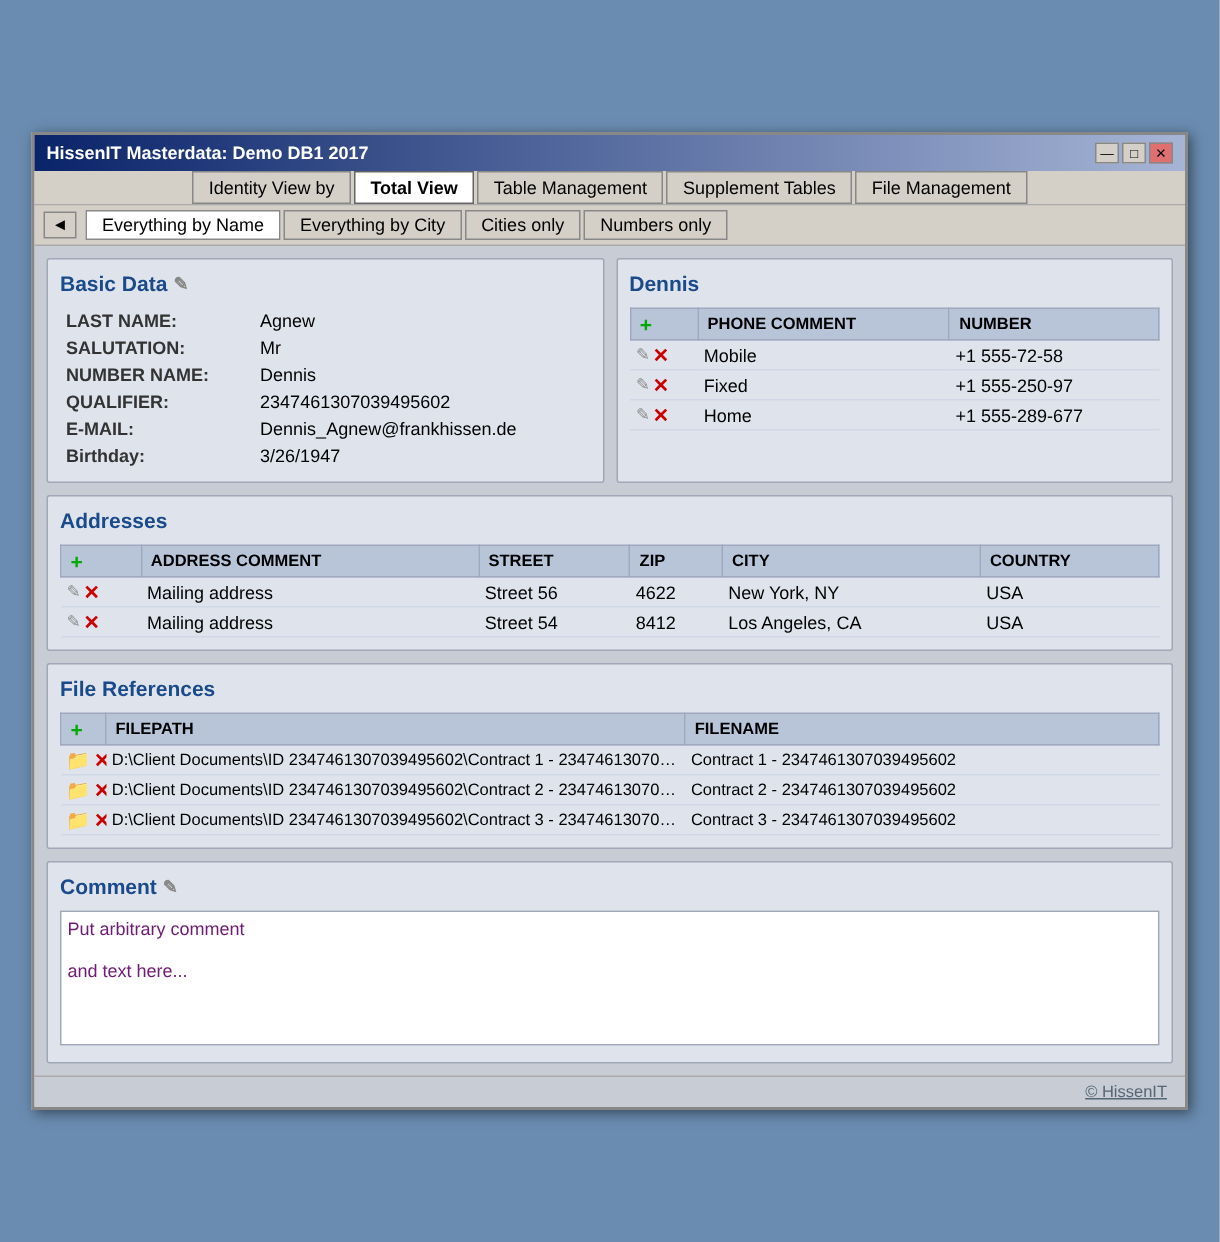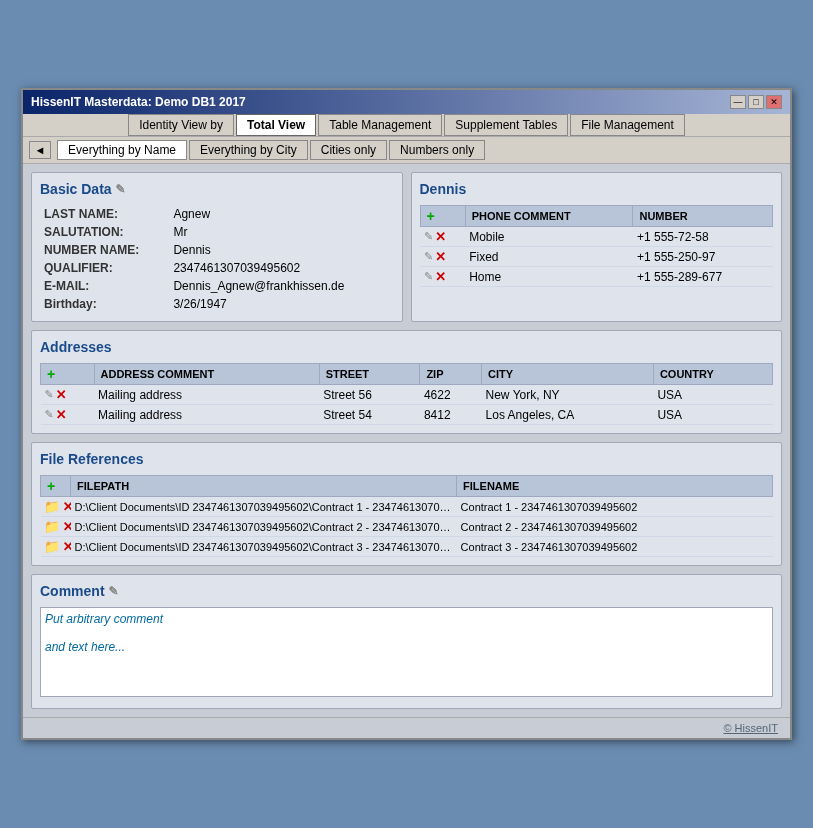--- a/index.html
+++ b/index.html
@@ -230,22 +230,21 @@
     }
     .comment-section textarea {
       width: 100%;
       height: 90px;
       border: 1px solid #a0a8b8;
       background: white;
       padding: 4px;
       font-size: 12px;
       font-family: inherit;
       resize: none;
-      color: #0369a1;
-      font-style: italic;
+      color: #701a75;
     }
     .footer {
       background: #c8ccd4;
       text-align: right;
       padding: 4px 12px;
       font-size: 11px;
       color: #556677;
       border-top: 1px solid #aaa;
       text-decoration: underline;
     }

